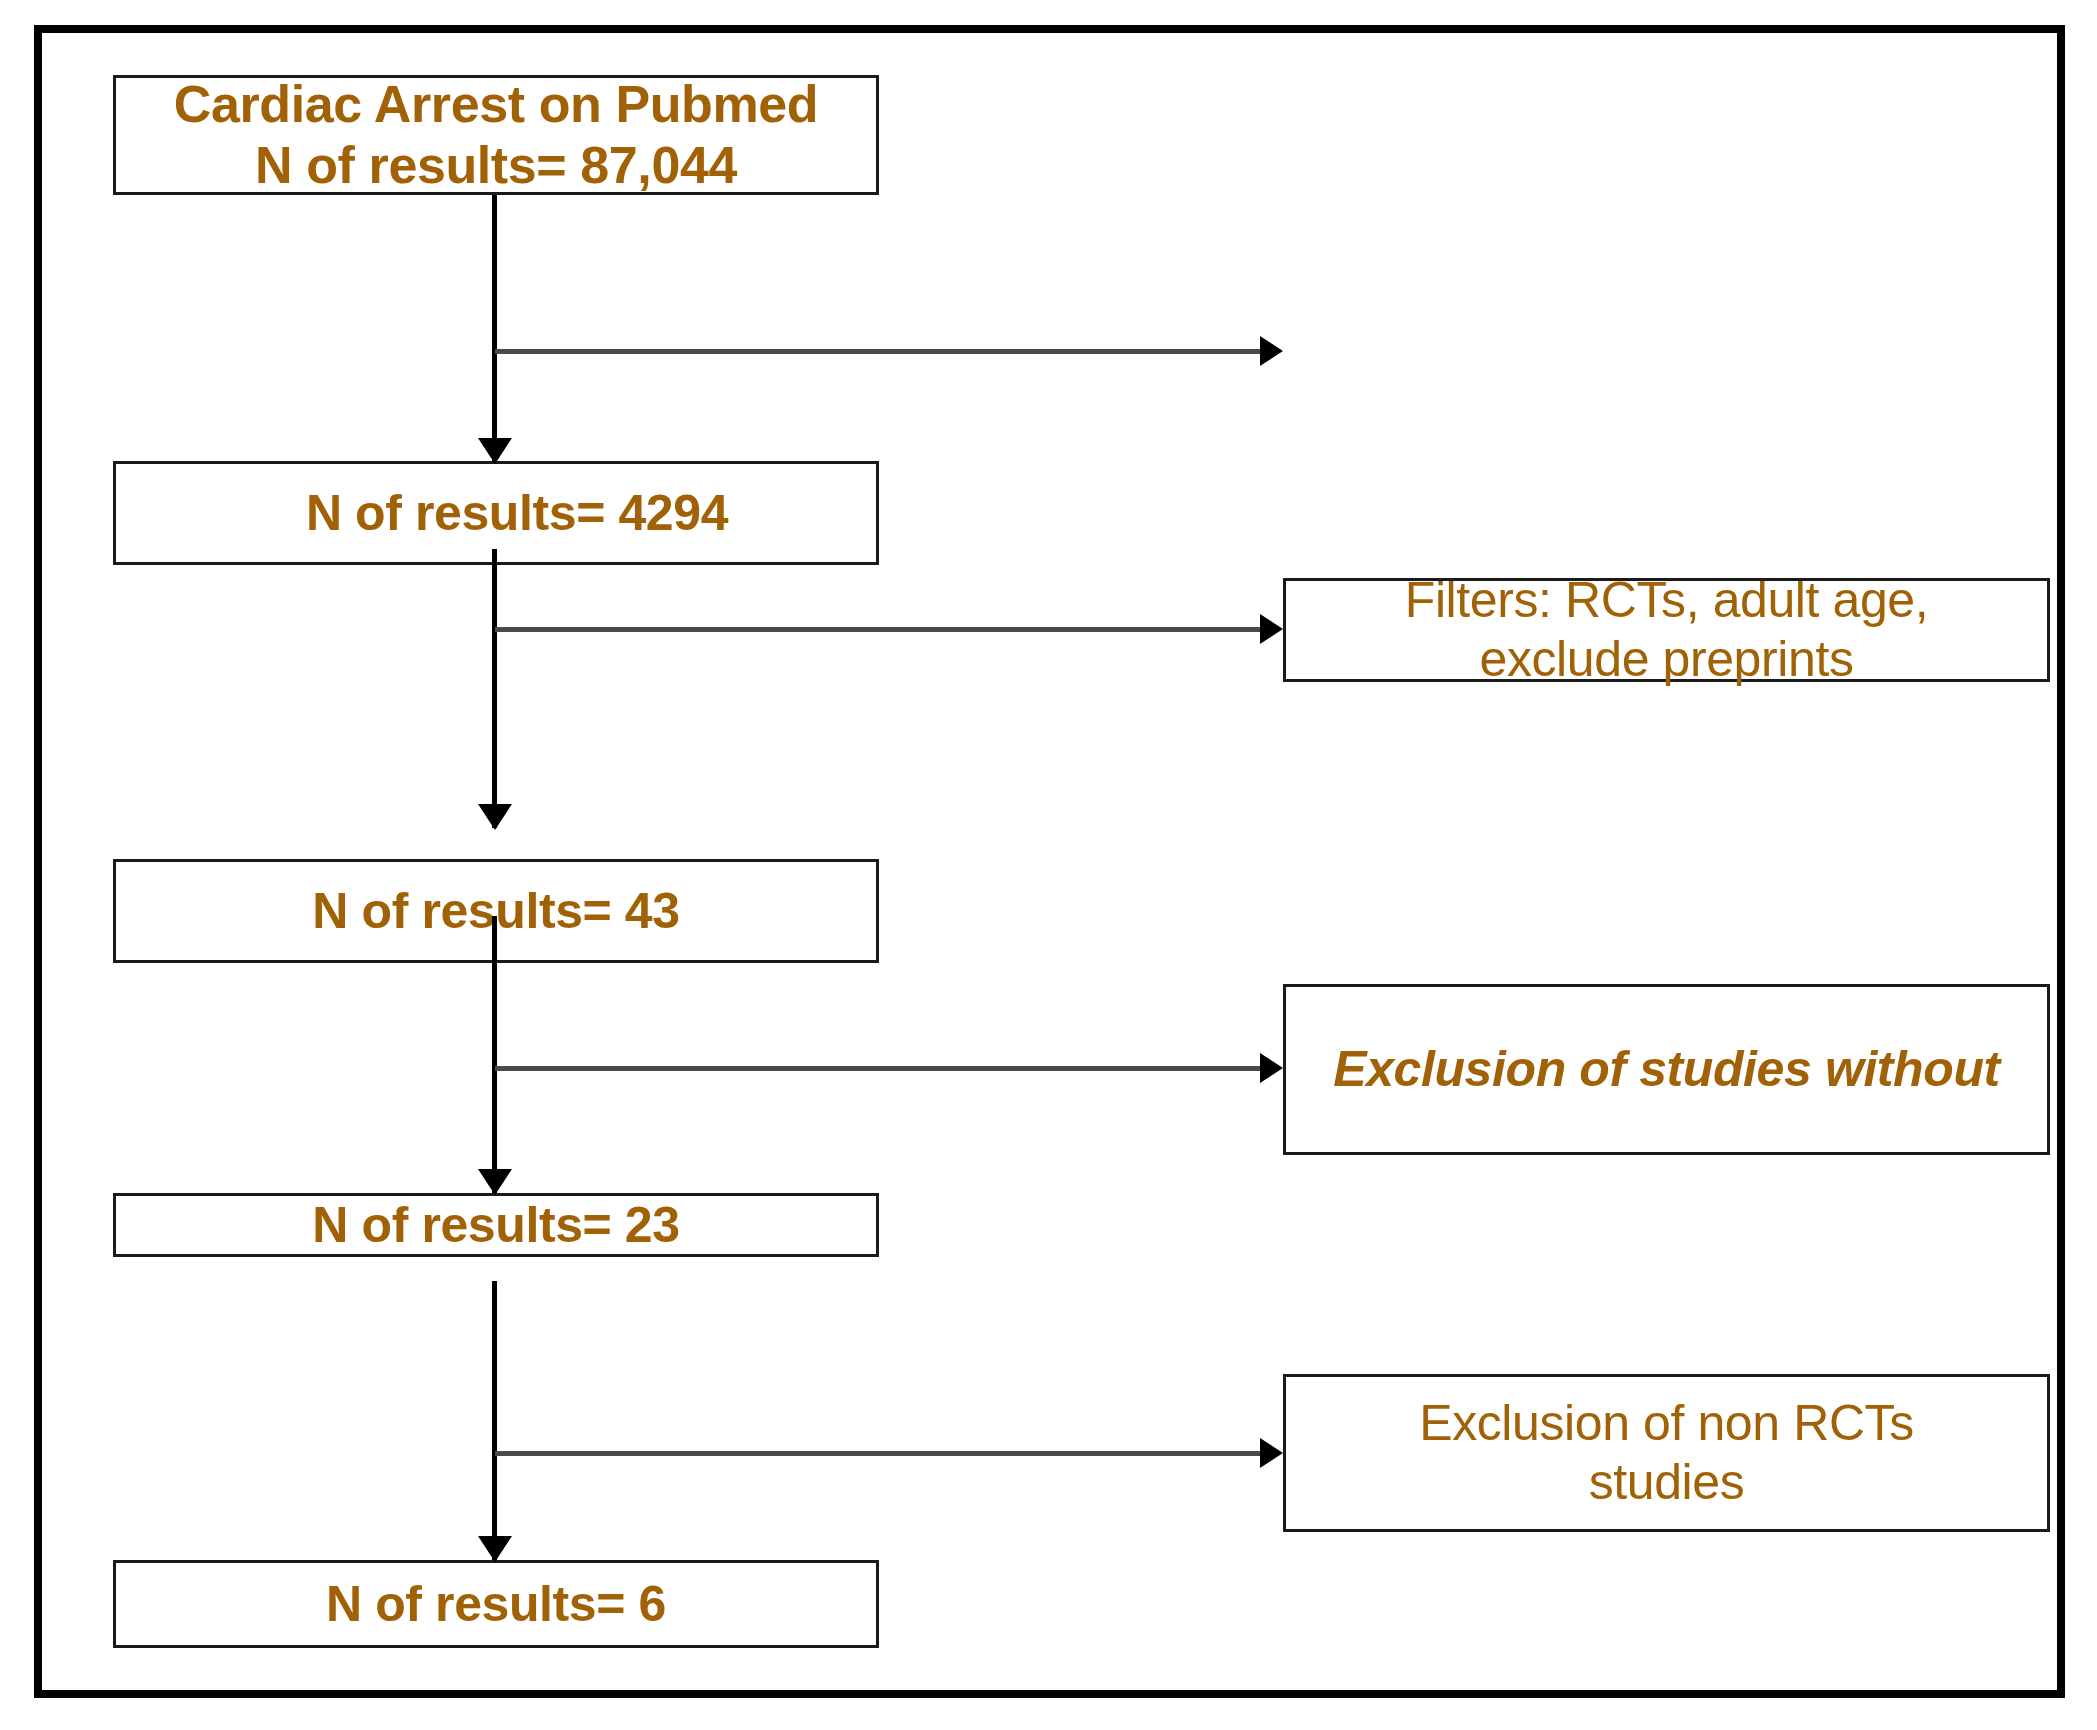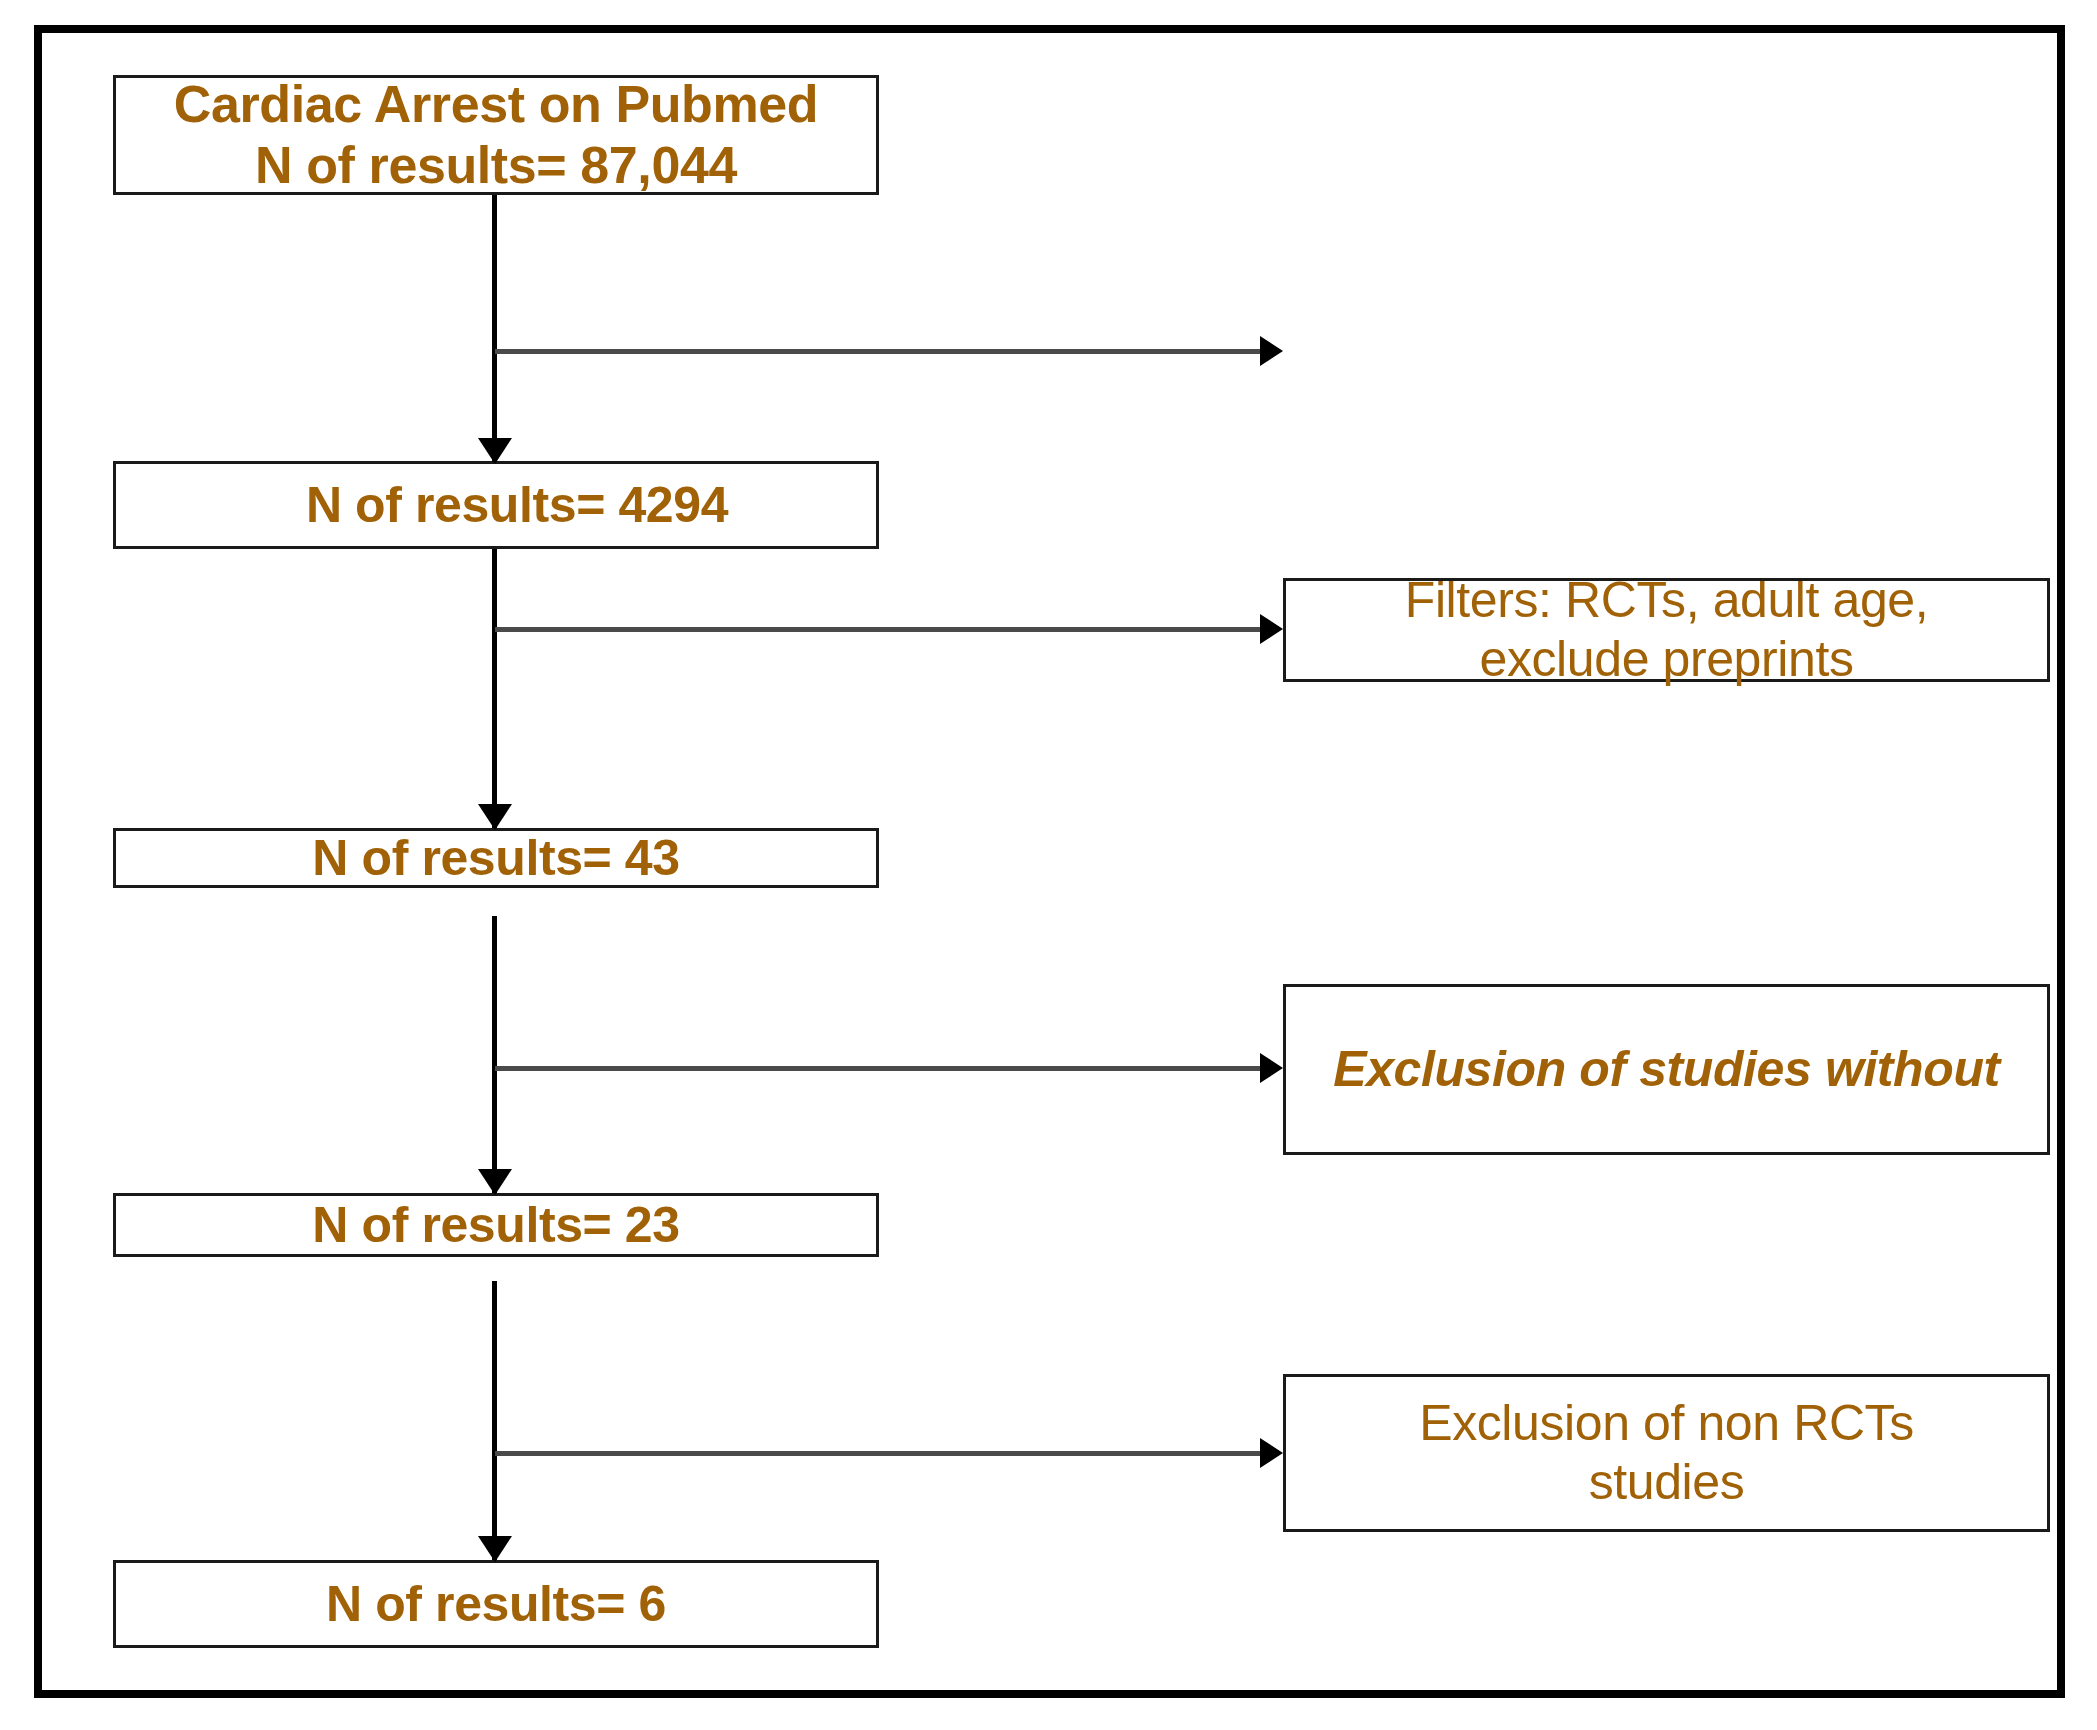--- a/index.html
+++ b/index.html
@@ -60,22 +60,22 @@
     font-stretch: condensed;
     letter-spacing: -0.4px;
   }
 
   
   .box-head {
     top: 42px;
     height: 120px;
     font-size: 52px;
   }
-  .box-l2 { top: 428px;  height: 88px; padding-left: 42px; }
-  .box-l3 { top: 795px; height: 60px; }
+  .box-l2 { top: 428px;  height: 104px; padding-left: 42px; }
+  .box-l3 { top: 826px; height: 104px; }
   .box-l4 { top: 1160px; height: 64px; }
   .box-l5 { top: 1527px; height: 88px; }
 
   
   .box-right {
     left: 1241px;
     width: 767px;
     font-size: 50px;
     font-weight: 700;
     font-stretch: condensed;

